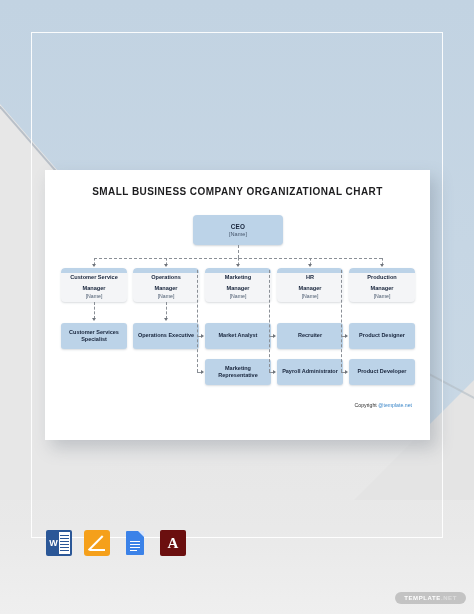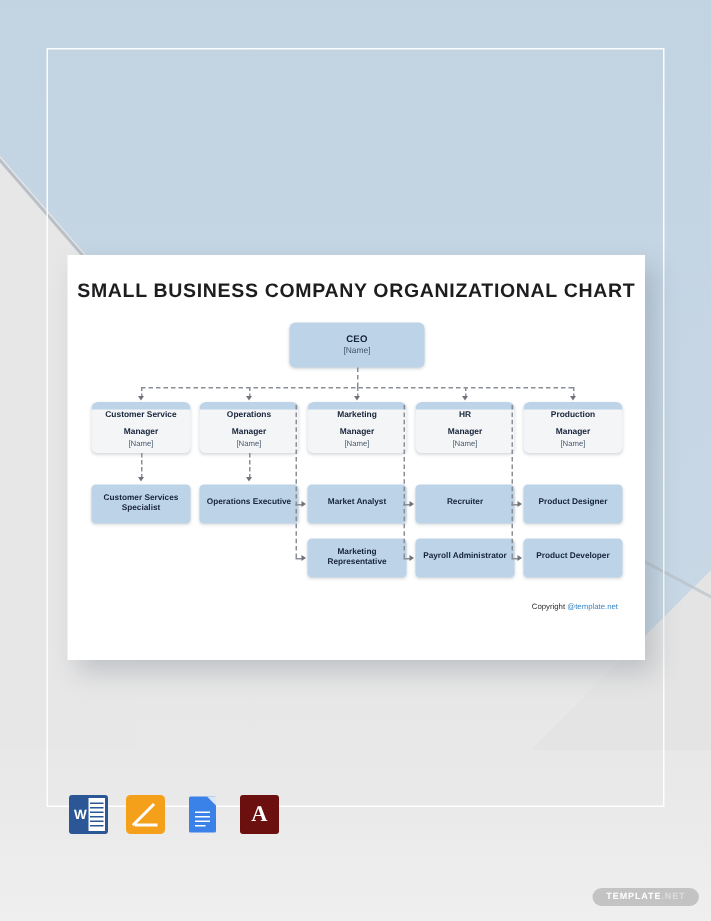--- a/index.html
+++ b/index.html
@@ -52,21 +52,21 @@
   }
 
   
   .card{
     position:absolute;left:45px;top:170px;width:385px;height:270px;
     background:#ffffff;
     box-shadow:6px 8px 16px rgba(90,100,115,.28);
   }
   .card-title{
     position:absolute;left:0;top:16px;width:385px;text-align:center;
-    font-size:13px;font-weight:bold;color:#1d1d1f;letter-spacing:.45px;
+    font-size:10px;font-weight:bold;color:#1d1d1f;letter-spacing:.45px;
   }
 
   
   .chart{position:absolute;left:0;top:0;width:385px;height:270px;}
   .node{position:absolute;box-sizing:border-box;text-align:center;}
 
   
   .ceo{
     left:148px;top:45px;width:90px;height:30px;
     background:#bcd3e8;border-radius:4px;

